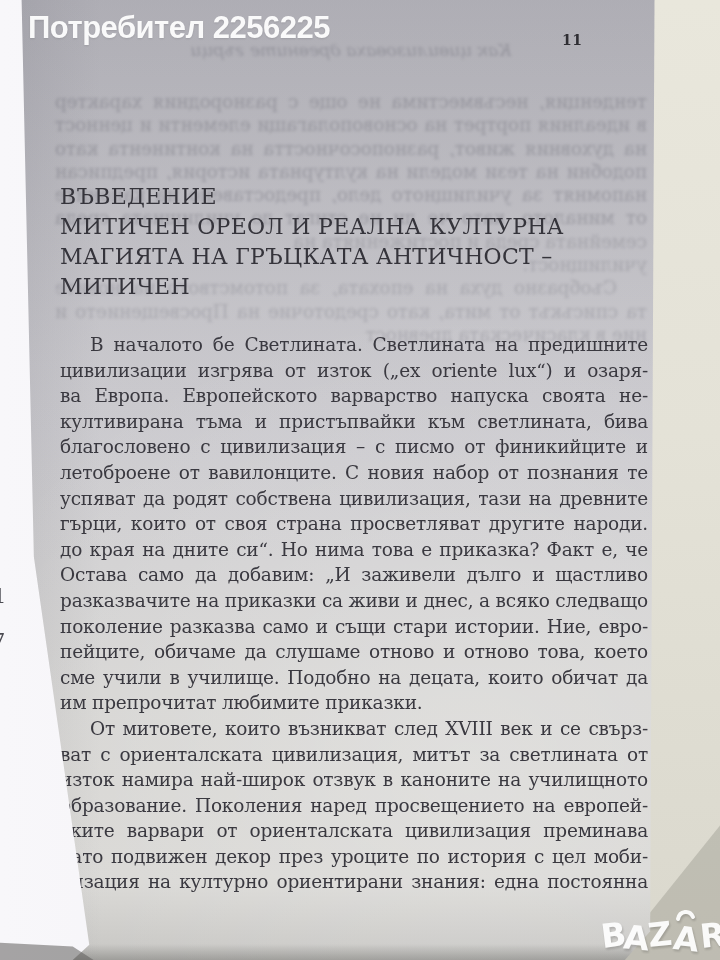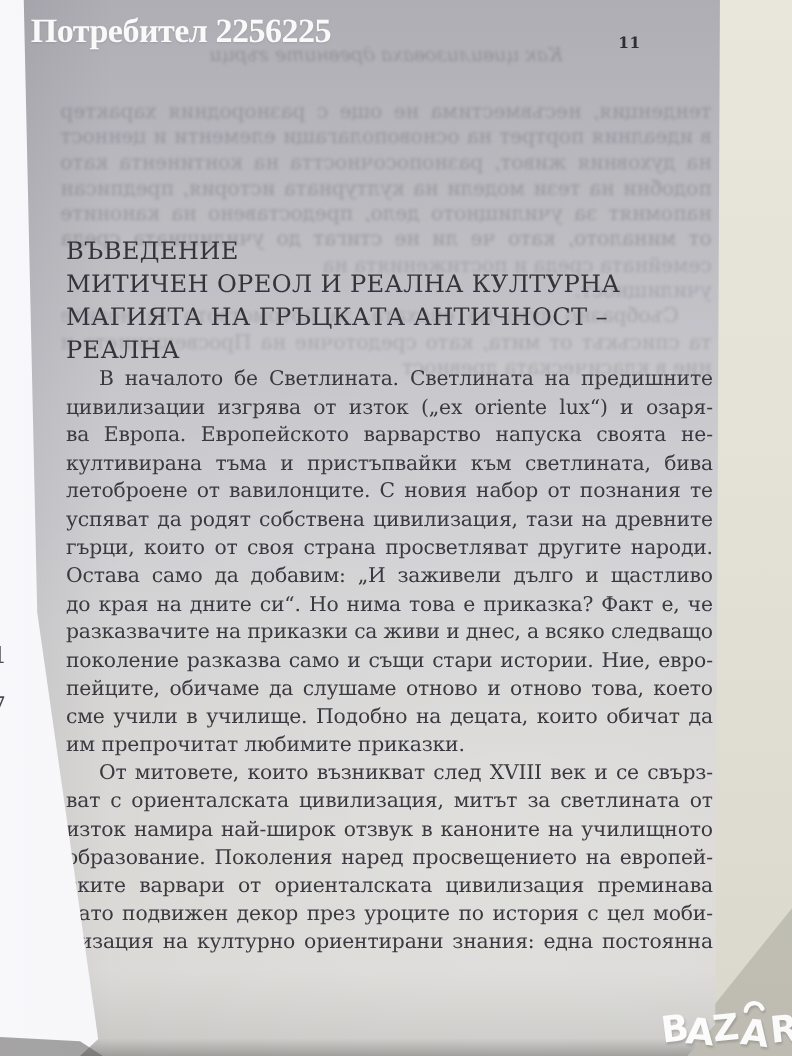--- a/index.html
+++ b/index.html
@@ -59,37 +59,37 @@
   .bleed .end{ text-align-last:left; }
   .bleed .ind{ padding-left:30px; }
   .bleed .bl:nth-child(n+8){ opacity:0.75; }
   
   .page-number{
     position:absolute; left:562px; top:32px;
     font-size:14px; font-weight:bold; color:#2f2e33; letter-spacing:0.5px;
   }
   .heading{
     position:absolute; left:60px; top:182px; width:588px;
-    font-size:22px; line-height:30px; color:#35343b; letter-spacing:0.3px;margin-top:32px;
+    font-size:22px; line-height:30px; color:#35343b; letter-spacing:0.3px;
   }
   .body-text{
     position:absolute; left:60px; top:334px; width:588px;
     font-size:18.5px; color:#3a3940; letter-spacing:-0.2px;
   }
   .body-text .ln{ height:25.6px; overflow:hidden; text-align:justify; text-align-last:justify; }
   .body-text .ind{ padding-left:30px; }
   .body-text .end{ text-align-last:left; }
   
   .edge-frag{ position:absolute; color:#4b4b52; font-size:21px; filter:blur(0.4px); }
   .edge-frag.f1{ left:-7px; top:584px; }
   .edge-frag.f2{ left:-8px; top:629px; }
   
   .user-watermark{
     position:absolute; left:28px; top:10px;
-    font-family:Liberation Serif, serif; font-weight:bold;
+    font-family:Liberation Sans, sans-serif; font-weight:bold;
     font-size:31px; letter-spacing:-0.5px;
     color:rgba(255,255,255,0.94);
     text-shadow:0 1px 2px rgba(0,0,0,0.10);
   }
   .bazar-watermark{ position:absolute; left:600px; top:903px; width:130px; height:54px; }
 </style>
 </head>
 <body>
 
 <div class="photo">
@@ -112,33 +112,34 @@
     <div class="bl">та списъкът от мита, като средоточие на Просвещението и</div>
     <div class="bl end">ние в класическата древност</div>
   </div>
 
   <div class="page-number">11</div>
 
   <div class="heading">
     <div>ВЪВЕДЕНИЕ</div>
     <div>МИТИЧЕН ОРЕОЛ И РЕАЛНА КУЛТУРНА</div>
     <div>МАГИЯТА НА ГРЪЦКАТА АНТИЧНОСТ –</div>
-    <div>РЕАЛНА</div>
+    <div>МИТИЧЕН</div>
   </div>
 
   <div class="body-text">
     <div class="ln ind">В началото бе Светлината. Светлината на предишните</div>
     <div class="ln">цивилизации изгрява от изток („ex oriente lux“) и озаря-</div>
     <div class="ln">ва Европа. Европейското варварство напуска своята не-</div>
     <div class="ln">култивирана тъма и пристъпвайки към светлината, бива</div>
+    <div class="ln">благословено с цивилизация – с писмо от финикийците и</div>
     <div class="ln">летоброене от вавилонците. С новия набор от познания те</div>
     <div class="ln">успяват да родят собствена цивилизация, тази на древните</div>
     <div class="ln">гърци, които от своя страна просветляват другите народи.</div>
+    <div class="ln">до края на дните си“. Но нима това е приказка? Факт е, че</div>
     <div class="ln">Остава само да добавим: „И заживели дълго и щастливо</div>
-    <div class="ln">до края на дните си“. Но нима това е приказка? Факт е, че</div>
     <div class="ln">разказвачите на приказки са живи и днес, а всяко следващо</div>
     <div class="ln">поколение разказва само и същи стари истории. Ние, евро-</div>
     <div class="ln">пейците, обичаме да слушаме отново и отново това, което</div>
     <div class="ln">сме учили в училище. Подобно на децата, които обичат да</div>
     <div class="ln end">им препрочитат любимите приказки.</div>
     <div class="ln ind">От митовете, които възникват след XVIII век и се свърз-</div>
     <div class="ln">ват с ориенталската цивилизация, митът за светлината от</div>
     <div class="ln">изток намира най-широк отзвук в каноните на училищното</div>
     <div class="ln">образование. Поколения наред просвещението на европей-</div>
     <div class="ln">ските варвари от ориенталската цивилизация преминава</div>

